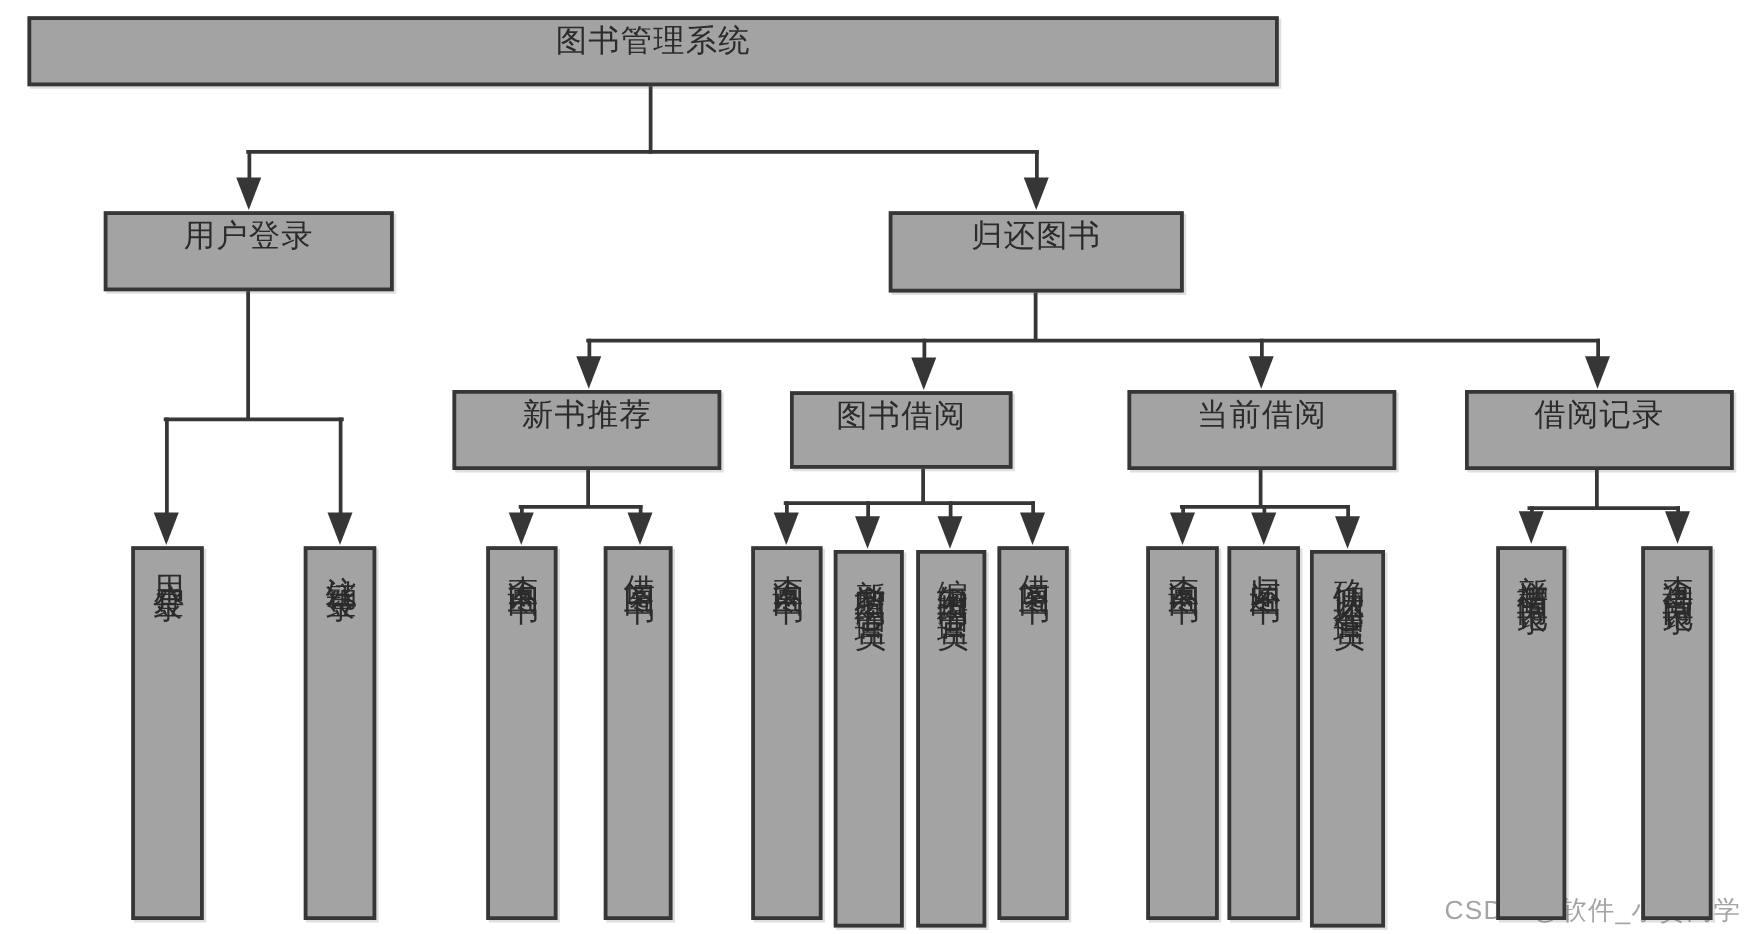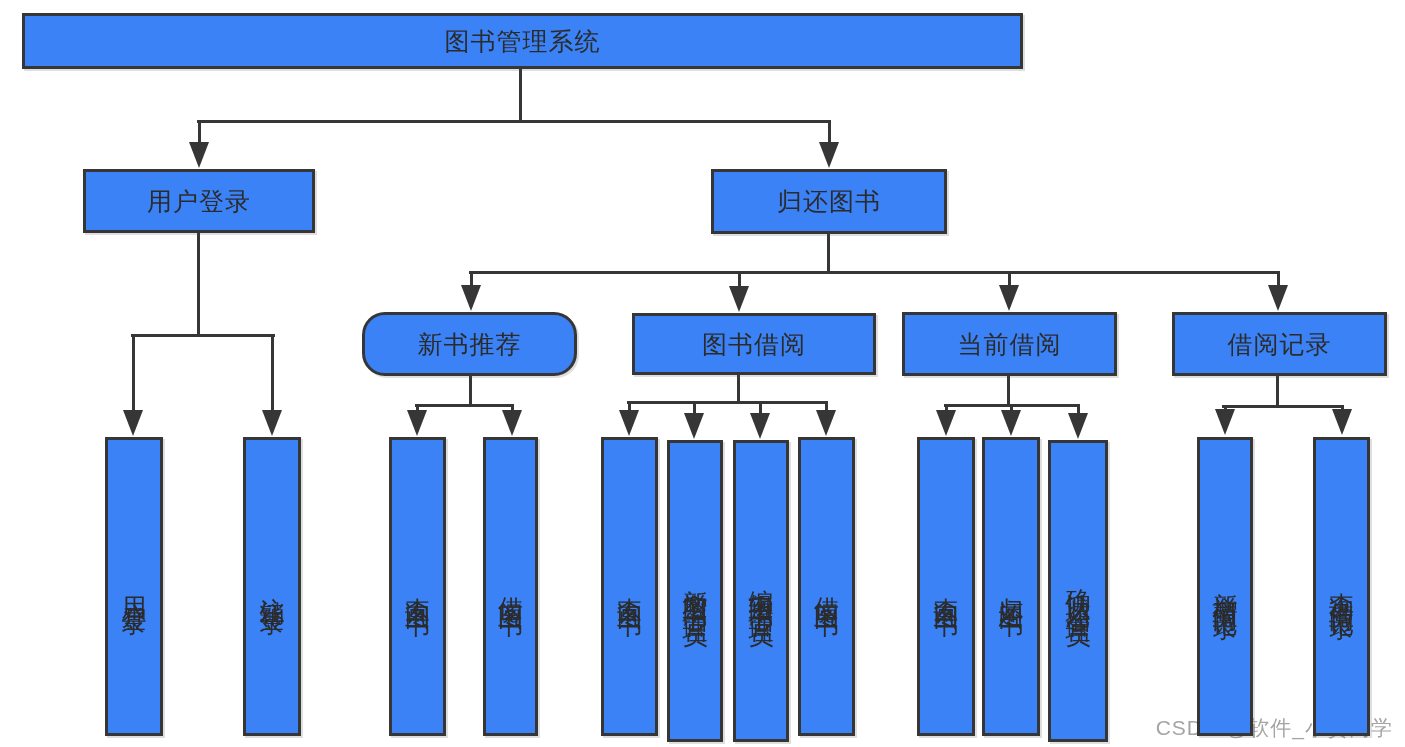--- a/index.html
+++ b/index.html
@@ -12,23 +12,22 @@
     width: 1405px;
     height: 747px;
     background: #ffffff;
     font-family: "Liberation Sans", "DejaVu Sans", sans-serif;
     overflow: hidden;
   }
   .node {
     position: absolute;
     box-sizing: border-box;
     border: 3px solid #363636;
-    background: #3b82f6;
+    background: #a3a3a3;
     display: flex;
-    align-items: center;
     justify-content: center;
     color: #2b2b2b;
     box-shadow: 2px 2px 0 rgba(80,80,80,0.18);
   }
   .node.horiz span {
     font-size: 25px;
     letter-spacing: 1px;
     white-space: nowrap;
   }
   .node.vert span {
@@ -125,24 +124,24 @@
     <div class="arrow-head" style="left: 1332px; top: 409px; border-top-color: rgb(54, 54, 54);"></div>
     <div class="node horiz" style="left: 22px; top: 13px; width: 1001px; height: 56px;">
       <span>图书管理系统</span>
     </div>
     <div class="node horiz" style="left: 83px; top: 169px; width: 232px; height: 64px;">
       <span>用户登录</span>
     </div>
     <div class="node horiz" style="left: 711px; top: 169px; width: 236px; height: 65px;">
       <span>归还图书</span>
     </div>
-    <div class="node horiz" style="left: 362px; top: 312px; width: 215px; height: 64px; border-radius: 23px;">
+    <div class="node horiz" style="left: 362px; top: 312px; width: 215px; height: 64px;">
       <span>新书推荐</span>
     </div>
-    <div class="node horiz" style="left: 632px; top: 313px; width: 244px; height: 62px;">
+    <div class="node horiz" style="left: 632px; top: 313px; width: 178px; height: 62px;">
       <span>图书借阅</span>
     </div>
     <div class="node horiz" style="left: 1172px; top: 312px; width: 215px; height: 64px;">
       <span>借阅记录</span>
     </div>
     <div class="node horiz" style="left: 902px; top: 312px; width: 215px; height: 64px;">
       <span>当前借阅</span>
     </div>
     <div class="node vert" style="left: 105px; top: 437px; width: 58px; height: 299px;">
       <span>用户登录</span>

